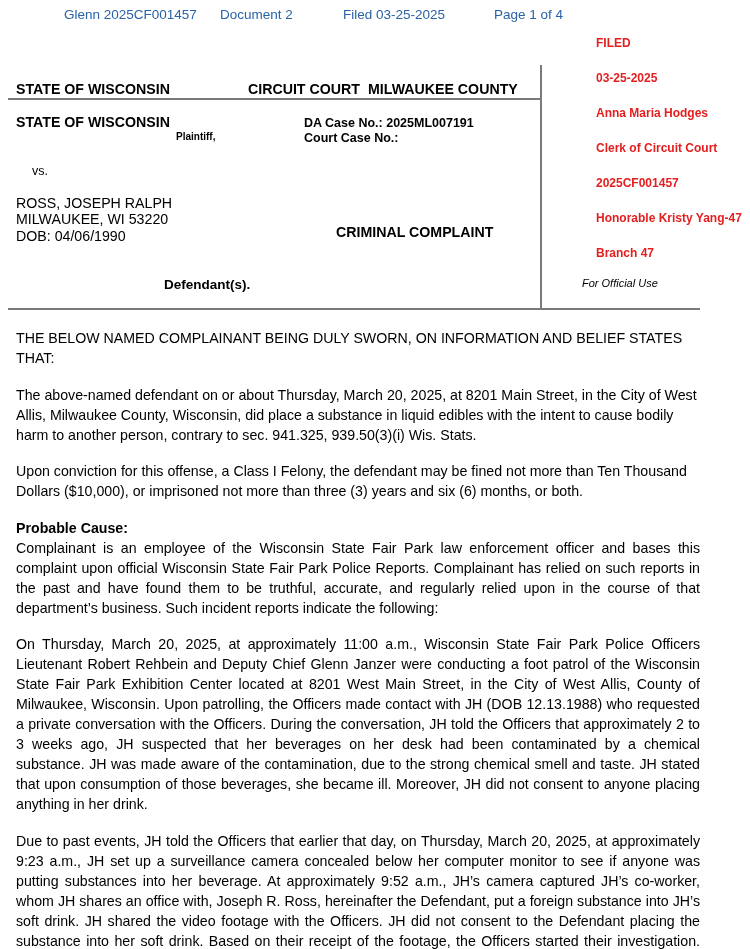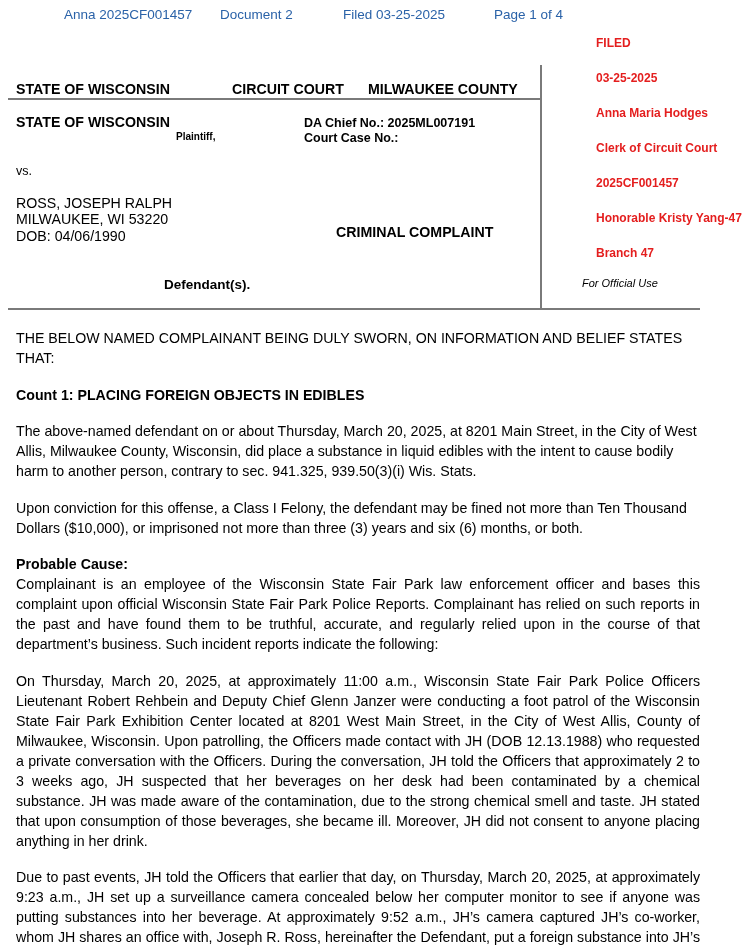--- a/index.html
+++ b/index.html
@@ -22,62 +22,61 @@
     .offuse { position: absolute; left: 582px; top: 277px; font-size: 11px; font-style: italic; }
 
     .body { position: absolute; left: 16px; top: 328px; width: 684px; font-size: 14.2px; line-height: 20px; }
     .body p { margin-bottom: 16.5px; }
     .just { text-align: justify; }
     .body .h { font-weight: bold; }
   </style>
 </head>
 <body>
 
-<div class="hdr" style="left:64px;">Anna 2025CF001457</div>
+<div class="hdr" style="left:64px;">Glenn 2025CF001457</div>
 <div class="hdr" style="left:220px;">Document 2</div>
 <div class="hdr" style="left:343px;">Filed 03-25-2025</div>
 <div class="hdr" style="left:494px;">Page 1 of 4</div>
 
 <div class="stamp">
   <div>FILED</div>
   <div>03-25-2025</div>
   <div>Anna Maria Hodges</div>
   <div>Clerk of Circuit Court</div>
   <div>2025CF001457</div>
   <div>Honorable Kristy Yang-47</div>
   <div>Branch 47</div>
 </div>
 
 <div class="vline"></div>
 <div class="hline1"></div>
 <div class="hline2"></div>
 
 <div class="abs b t14" style="left:16px; top:81px;">STATE OF WISCONSIN</div>
-<div class="abs b t14" style="left:232px; top:81px;text-align:center;">CIRCUIT COURT</div>
+<div class="abs b t14" style="left:248px; top:81px;text-align:center;">CIRCUIT COURT</div>
 <div class="abs b t14" style="left:368px; top:81px;">MILWAUKEE COUNTY</div>
 
 <div class="abs b t14" style="left:16px; top:114px;">STATE OF WISCONSIN</div>
 <div class="abs b" style="left:176px; top:131px; font-size:10px;">Plaintiff,</div>
-<div class="abs b" style="left:304px; top:116px; font-size:12.5px;">DA Chief No.: 2025ML007191</div>
+<div class="abs b" style="left:304px; top:116px; font-size:12.5px;">DA Case No.: 2025ML007191</div>
 <div class="abs b" style="left:304px; top:131px; font-size:12.5px;">Court Case No.:</div>
 
-<div class="abs" style="left:16px; top:164px; font-size:12.5px;">vs.</div>
+<div class="abs" style="left:32px; top:164px; font-size:12.5px;">vs.</div>
 <div class="abs b t14" style="left:336px; top:180px;margin-top:44px;">CRIMINAL COMPLAINT</div>
 
 <div class="addr">
   <div>ROSS, JOSEPH RALPH</div>
   <div>MILWAUKEE, WI 53220</div>
   <div>DOB: 04/06/1990</div>
 </div>
 
 <div class="abs b" style="left:164px; top:277px; font-size:13.5px;">Defendant(s).</div>
 <div class="offuse">For Official Use</div>
 
 <div class="body">
   <p>THE BELOW NAMED COMPLAINANT BEING DULY SWORN, ON INFORMATION AND BELIEF STATES THAT:</p>
-  <p class="h">Count 1: PLACING FOREIGN OBJECTS IN EDIBLES</p>
   <p>The above-named defendant on or about Thursday, March 20, 2025, at 8201 Main Street, in the City of West Allis, Milwaukee County, Wisconsin, did place a substance in liquid edibles with the intent to cause bodily harm to another person, contrary to sec. 941.325, 939.50(3)(i) Wis. Stats.</p>
   <p>Upon conviction for this offense, a Class I Felony, the defendant may be fined not more than Ten Thousand Dollars ($10,000), or imprisoned not more than three (3) years and six (6) months, or both.</p>
   <div class="h">Probable Cause:</div>
   <p class="just">Complainant is an employee of the Wisconsin State Fair Park law enforcement officer and bases this complaint upon official Wisconsin State Fair Park Police Reports.  Complainant has relied on such reports in the past and have found them to be truthful, accurate, and regularly relied upon in the course of that department’s business. Such incident reports indicate the following:</p>
   <p class="just">On Thursday, March 20, 2025, at approximately 11:00 a.m., Wisconsin State Fair Park Police Officers Lieutenant Robert Rehbein and Deputy Chief Glenn Janzer were conducting a foot patrol of the Wisconsin State Fair Park Exhibition Center located at 8201 West Main Street, in the City of West Allis, County of Milwaukee, Wisconsin.  Upon patrolling, the Officers made contact with JH (DOB 12.13.1988) who requested a private conversation with the Officers.  During the conversation, JH told the Officers that approximately 2 to 3 weeks ago, JH suspected that her beverages on her desk had been contaminated by a chemical substance.  JH was made aware of the contamination, due to the strong chemical smell and taste.  JH stated that upon consumption of those beverages, she became ill. Moreover, JH did not consent to anyone placing anything in her drink.</p>
   <p class="just">Due to past events, JH told the Officers that earlier that day, on Thursday, March 20, 2025, at approximately 9:23 a.m., JH set up a surveillance camera concealed below her computer monitor to see if anyone was putting substances into her beverage.  At approximately 9:52 a.m., JH’s camera captured JH’s co-worker, whom JH shares an office with, Joseph R. Ross, hereinafter the Defendant, put a foreign substance into JH’s soft drink.  JH shared the video footage with the Officers.  JH did not consent to the Defendant placing the substance into her soft drink.  Based on their receipt of the footage, the Officers started their investigation.  See below screenshot of surveillance video.</p>
 </div>
 
 </body></html>

